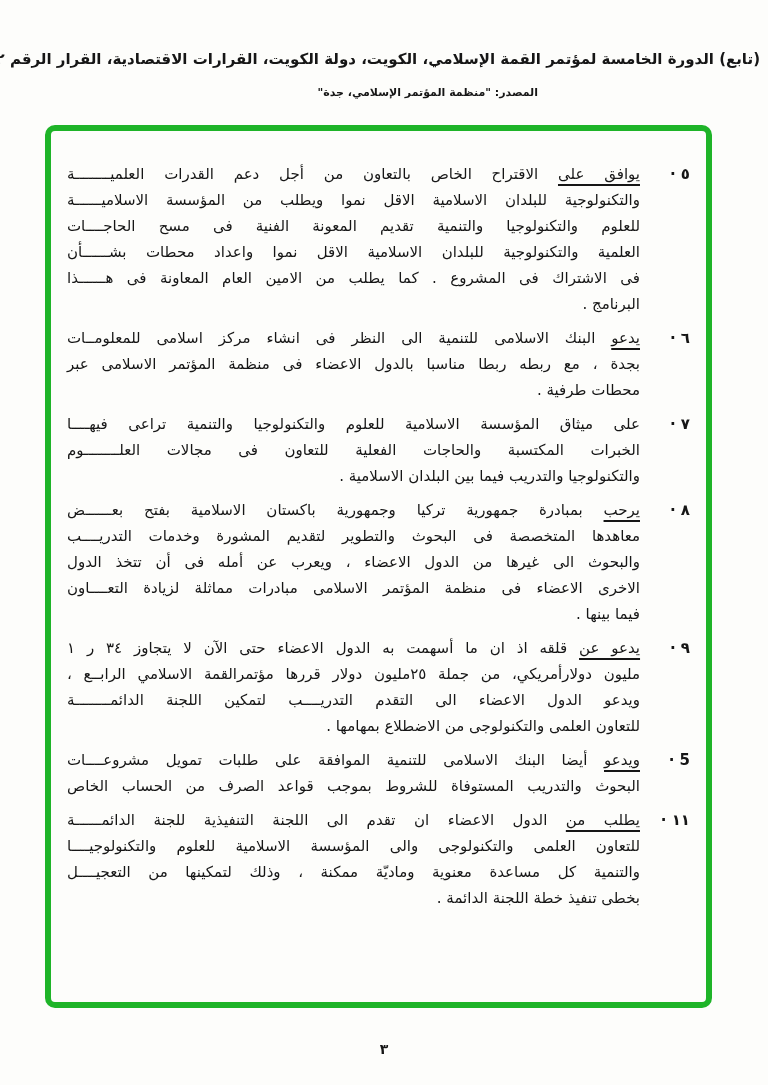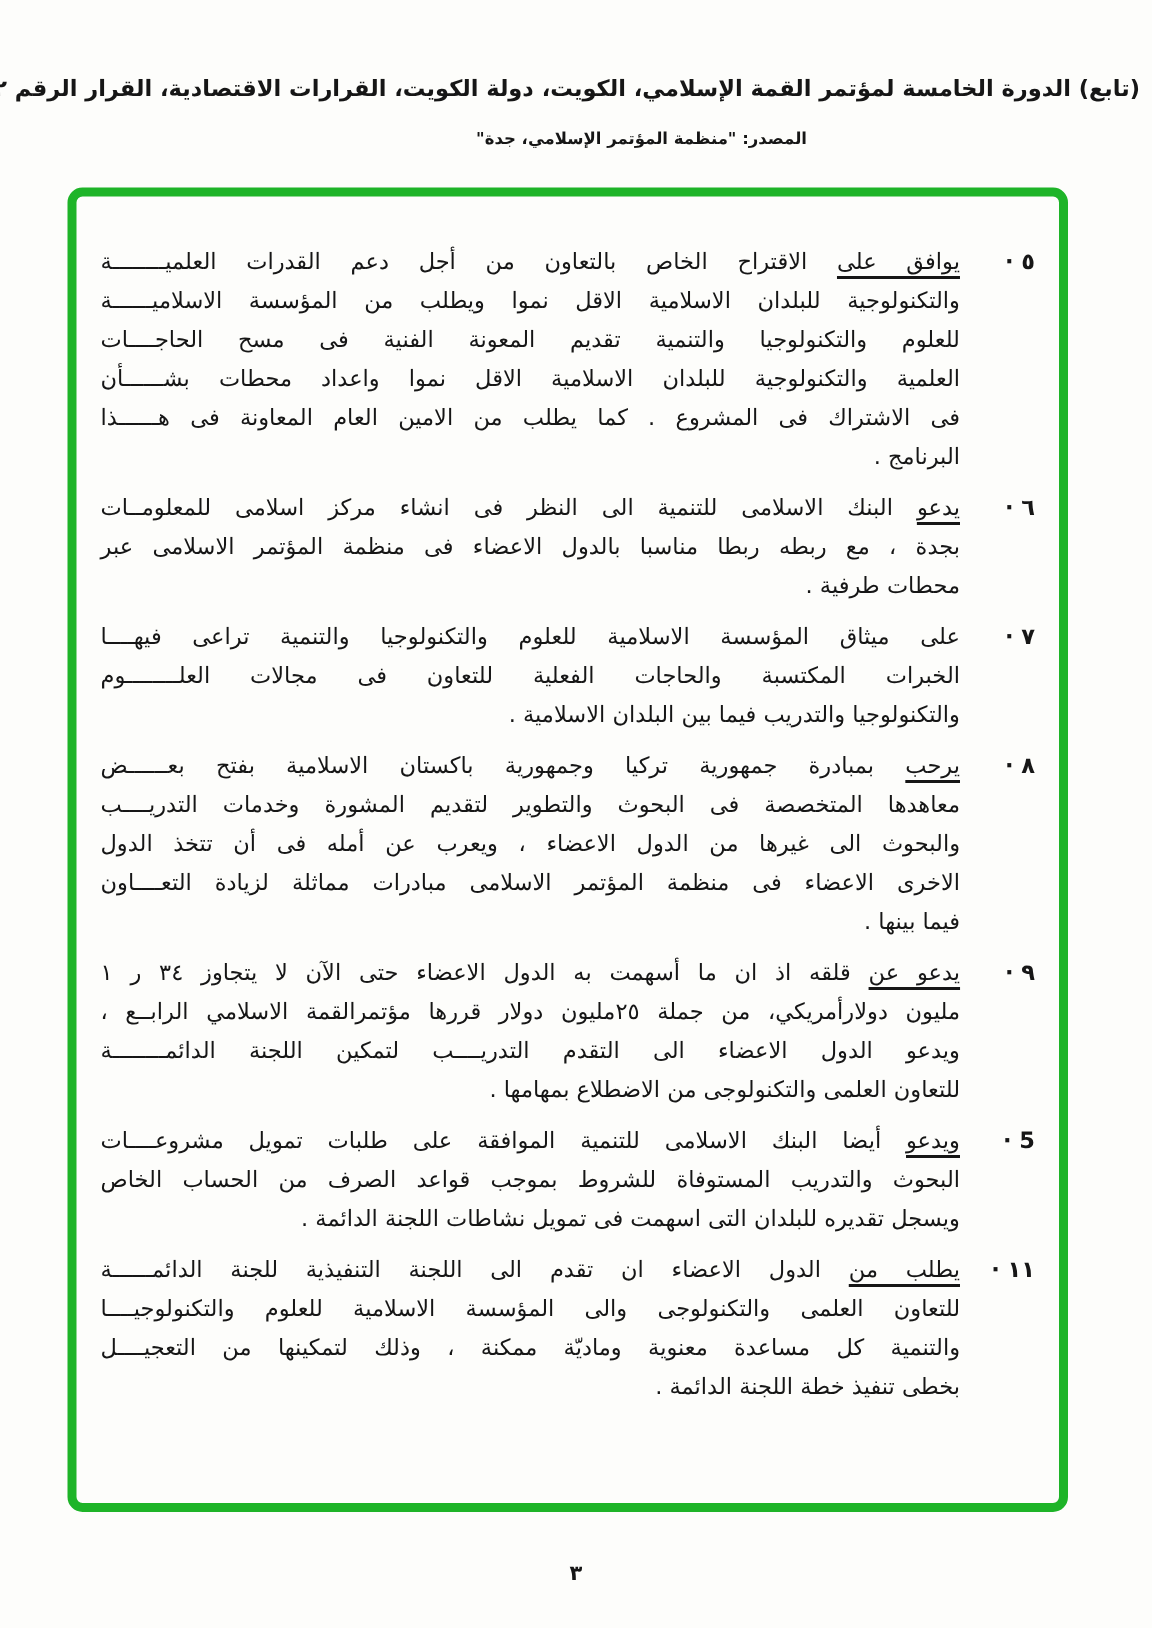--- a/index.html
+++ b/index.html
@@ -110,21 +110,20 @@
           <div class="tline">مليون دولارأمريكي، من جملة ٢٥مليون دولار قررها مؤتمرالقمة الاسلامي الرابــع ،</div>
           <div class="tline">ويدعو الدول الاعضاء الى التقدم التدريــــب لتمكين اللجنة الدائمــــــــة</div>
           <div class="tline last">للتعاون العلمى والتكنولوجى من الاضطلاع بمهامها .</div>
         </div>
       </div>
       <div class="para">
         <div class="num">5 ·</div>
         <div class="ptext">
           <div class="tline"><u class="lead">ويدعو</u> أيضا البنك الاسلامى للتنمية الموافقة على طلبات تمويل مشروعــــات</div>
           <div class="tline">البحوث والتدريب المستوفاة للشروط بموجب قواعد الصرف من الحساب الخاص</div>
-          <div class="tline last">ويسجل تقديره للبلدان التى اسهمت فى تمويل نشاطات اللجنة الدائمة .</div>
         </div>
       </div>
       <div class="para">
         <div class="num">١١ ·</div>
         <div class="ptext">
           <div class="tline"><u class="lead">يطلب من</u> الدول الاعضاء ان تقدم الى اللجنة التنفيذية للجنة الدائمــــــة</div>
           <div class="tline">للتعاون العلمى والتكنولوجى والى المؤسسة الاسلامية للعلوم والتكنولوجيــــا</div>
           <div class="tline">والتنمية كل مساعدة معنوية وماديّة ممكنة ، وذلك لتمكينها من التعجيــــل</div>
           <div class="tline last">بخطى تنفيذ خطة اللجنة الدائمة .</div>
         </div>

